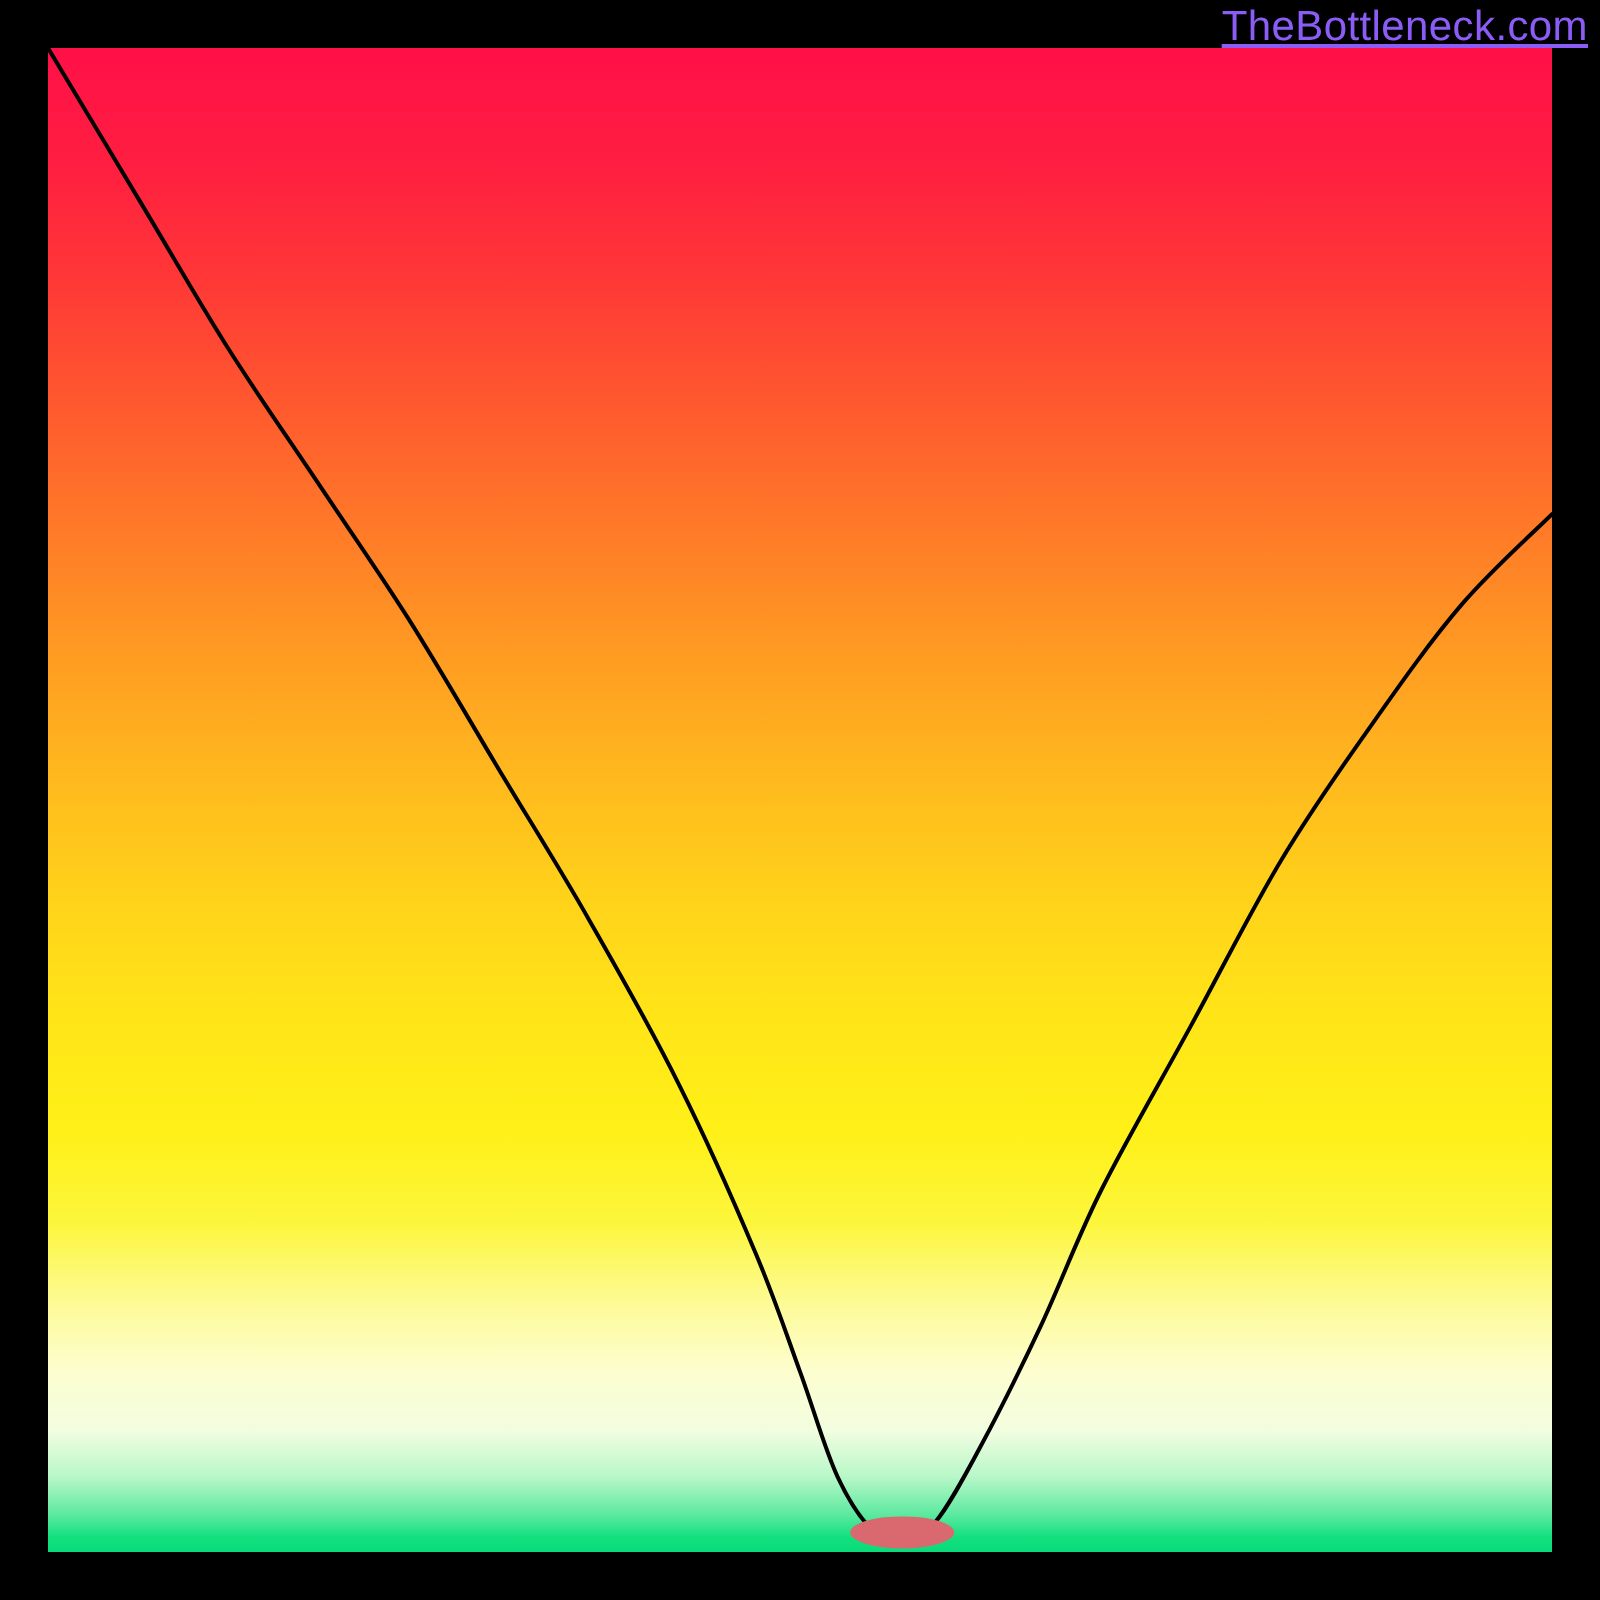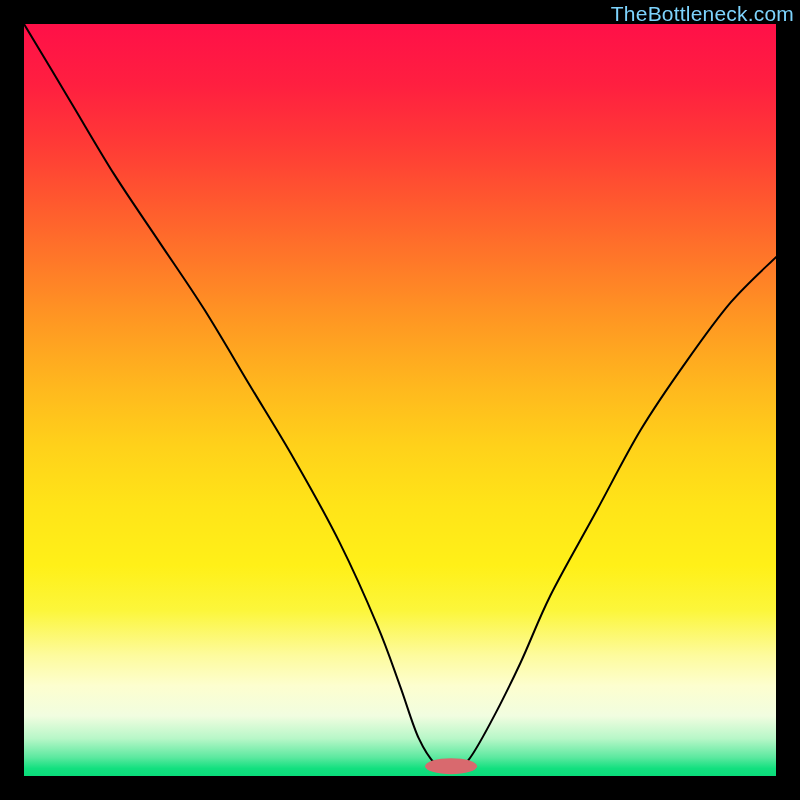--- a/index.html
+++ b/index.html
@@ -71,25 +71,26 @@
     stroke-linejoin: round;
   }
   .marker {
     fill: #d9696e;
     stroke: none;
   }
   .watermark {
     position: absolute;
     top: 2px;
     right: 6px;
-    color: #7dd3fc;
+    color: #8b5cf6;
     font-size: 21px;
     font-weight: 400;
     letter-spacing: 0.2px;
     user-select: none;
+    text-decoration: underline;
   }
 </style>
 </head>
 <body>
 
 <div class="frame">
 
   <div class="plot-area">
     <div class="gradient"></div>
 

